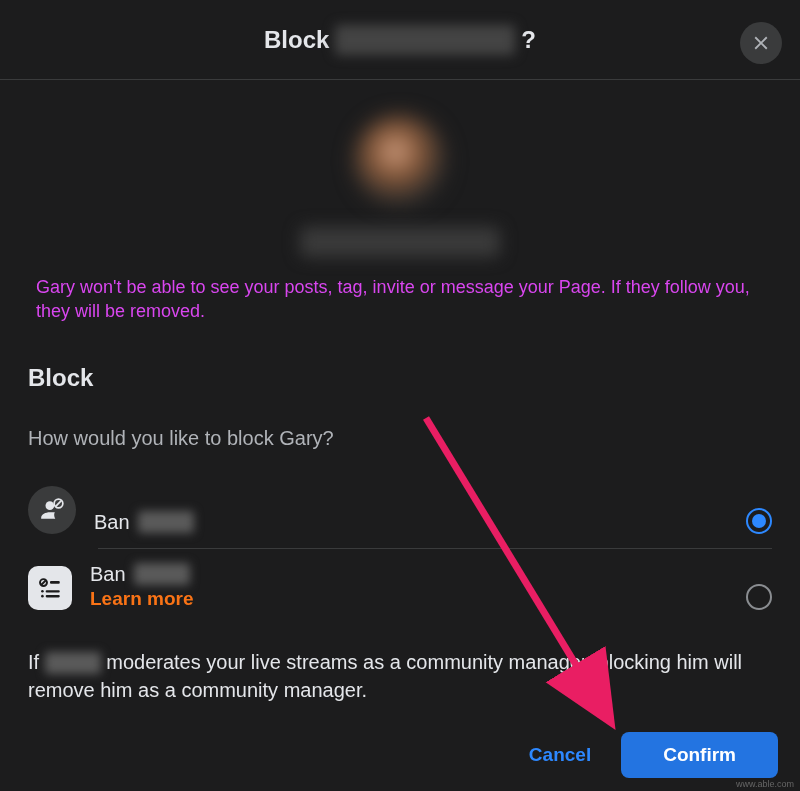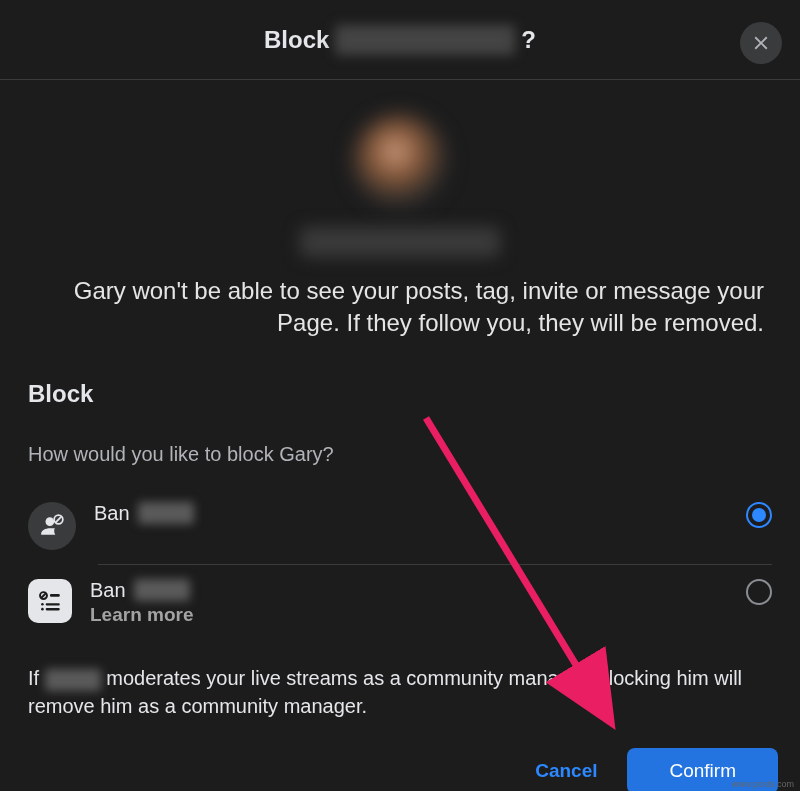--- a/index.html
+++ b/index.html
@@ -73,44 +73,44 @@
     }
     .profile-name {
       height: 30px;
       width: 200px;
       margin: 0 auto 18px;
       background: #3a3a3a;
       filter: blur(8px);
       border-radius: 6px;
     }
     .description {
-      color: #e5e5e5;
-      font-size: 24px;
+      color: #d946ef;
+      font-size: 18px;
       line-height: 1.35;
       padding: 0 16px;
-      text-align: right;
+      text-align: left;
     }
     .block-section {
       padding: 30px 28px 0;
     }
     .block-heading {
       font-size: 24px;
       font-weight: 700;
       color: #e4e6ea;
       margin-bottom: 6px;
     }
     .block-subheading {
       font-size: 20px;
       color: #b0b3b8;
       margin-bottom: 22px;
       margin-top: 35px;
     }
     .option-row {
       display: flex;
-      align-items: flex-start;
+      align-items: flex-end;
       padding: 14px 0;
       gap: 18px;
       cursor: pointer;
     }
     .option-divider {
       border-bottom: 1px solid #3a3b3c;
       margin-left: 70px;
     }
     .option-icon {
       width: 48px;
@@ -149,21 +149,21 @@
     .redacted-inline {
       display: inline-block;
       width: 56px;
       height: 22px;
       background: #5a5a5a;
       filter: blur(5px);
       border-radius: 3px;
       vertical-align: middle;
     }
     .learn-more {
-      color: #a3a3a3;
+      color: #f97316;
       font-size: 19px;
       font-weight: 600;
     }
     .radio-outer {
       width: 26px;
       height: 26px;
       border-radius: 50%;
       border: 2.5px solid #8a8d91;
       display: flex;
       align-items: center;
@@ -198,21 +198,21 @@
       font-weight: 600;
       background: none;
       border: none;
       padding: 12px 20px;
       cursor: pointer;
     }
     .btn-confirm {
       background: #2374e1;
       color: #fff;
       font-size: 19px;
-      font-weight: 400;
+      font-weight: 700;
       border: none;
       border-radius: 8px;
       padding: 12px 42px;
       cursor: pointer;
     }
     .arrow-overlay {
       position: absolute;
       top: 406px;
       left: 406px;
       pointer-events: none;
@@ -310,13 +310,13 @@
 
 <svg class="arrow-overlay" width="240" height="330">
   <defs>
     <marker id="arrowhead" markerWidth="12" markerHeight="12" refX="7" refY="5" orient="auto">
       <polygon points="0 0, 11 5, 0 10" fill="#e91e63"></polygon>
     </marker>
   </defs>
   <line x1="20" y1="12" x2="195" y2="300" stroke="#e91e63" stroke-width="7" marker-end="url(#arrowhead)"></line>
 </svg>
 
-<div class="watermark">www.posts.com</div>
+<div class="watermark">www.able.com</div>
 
 </body></html>

